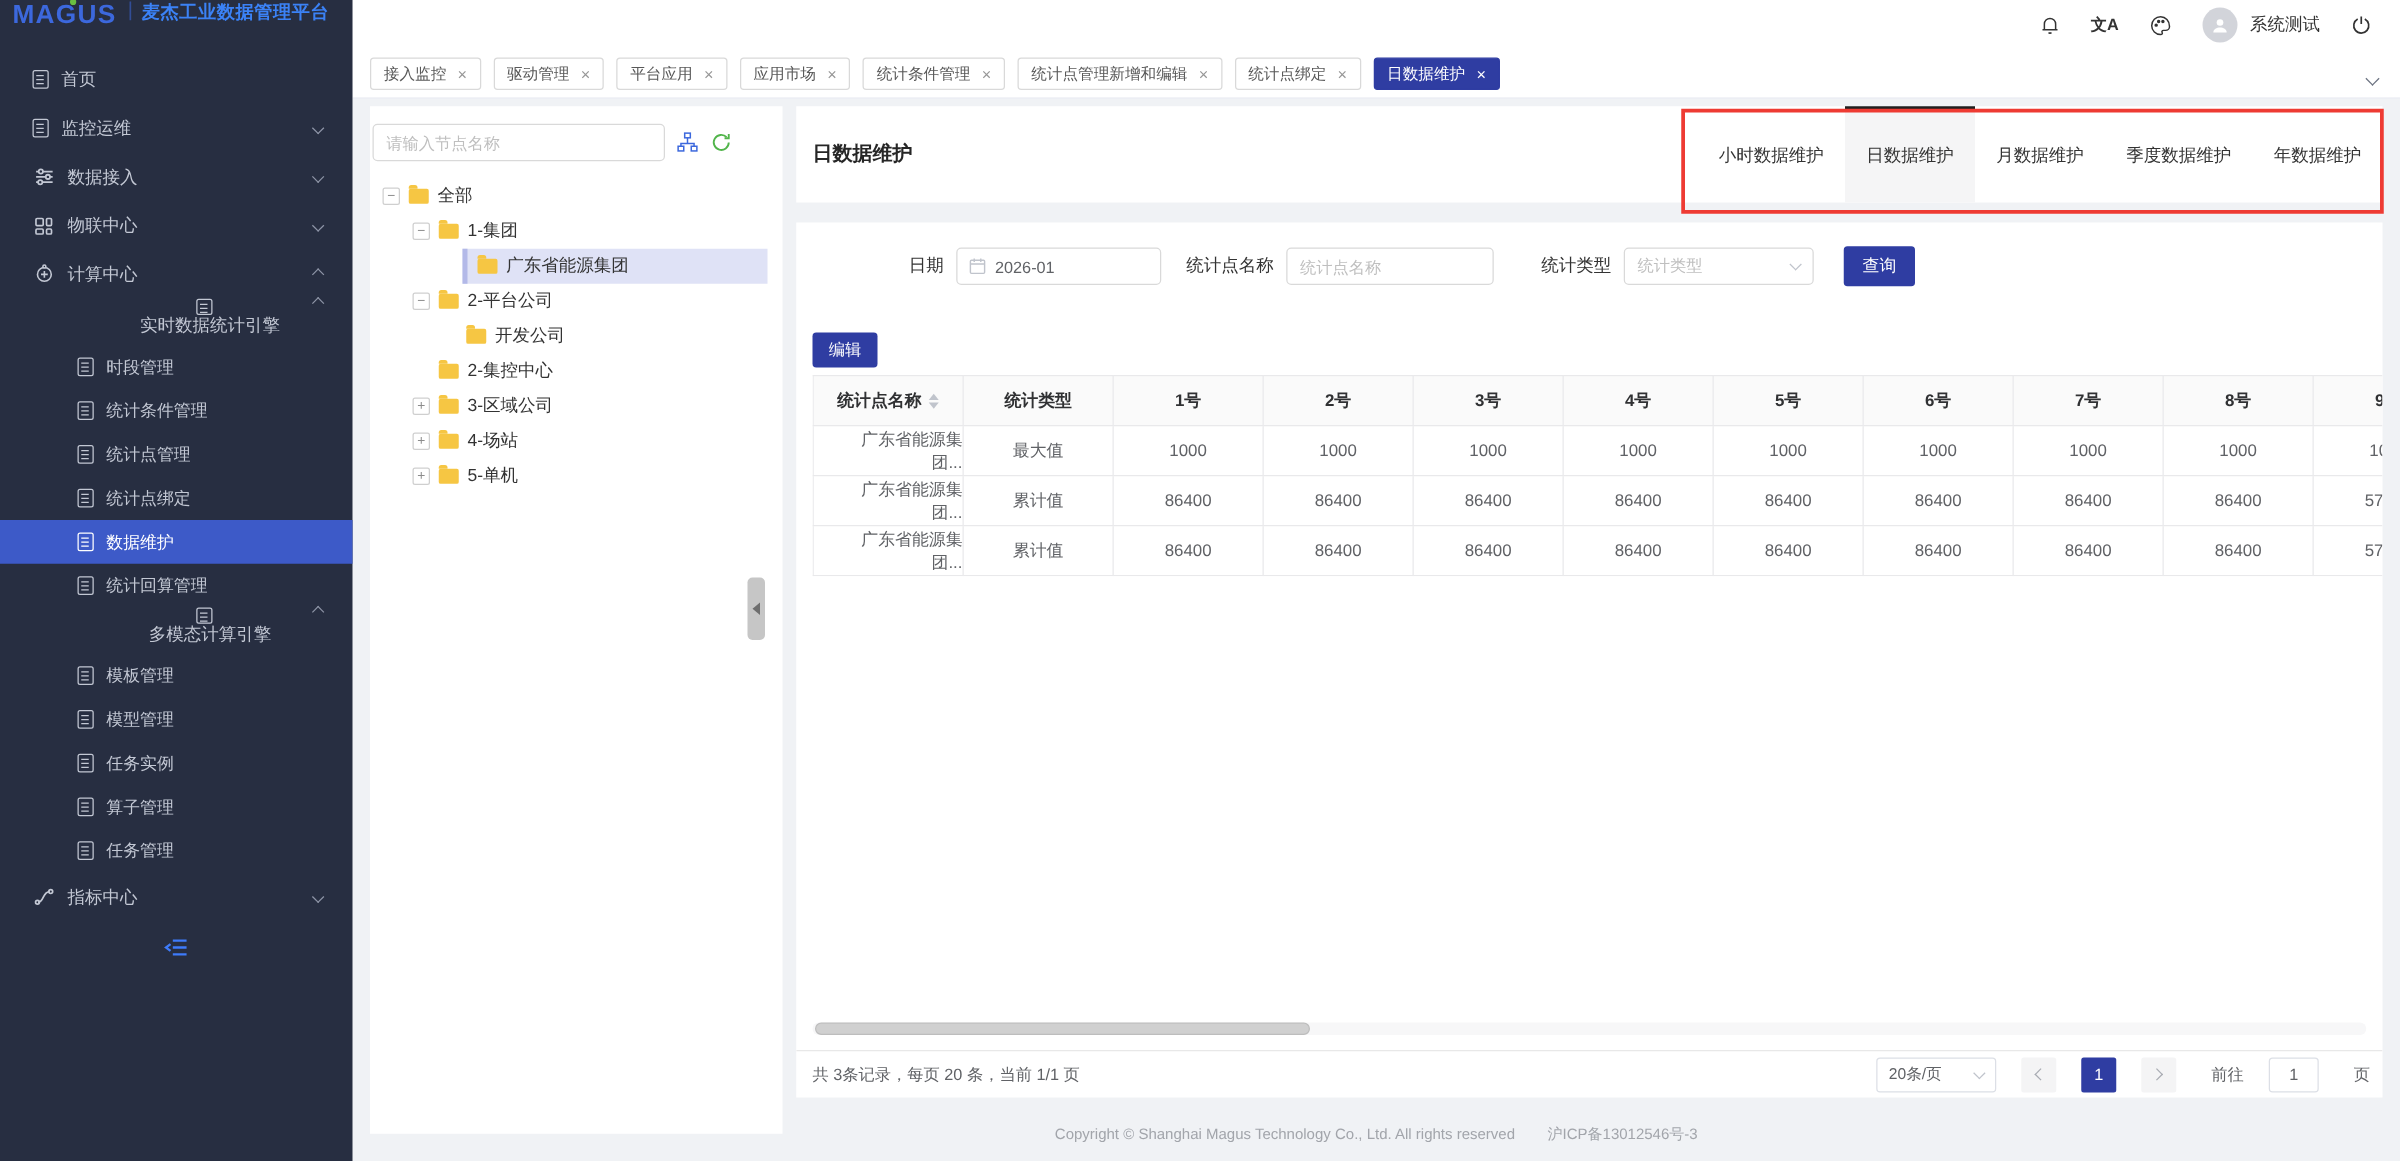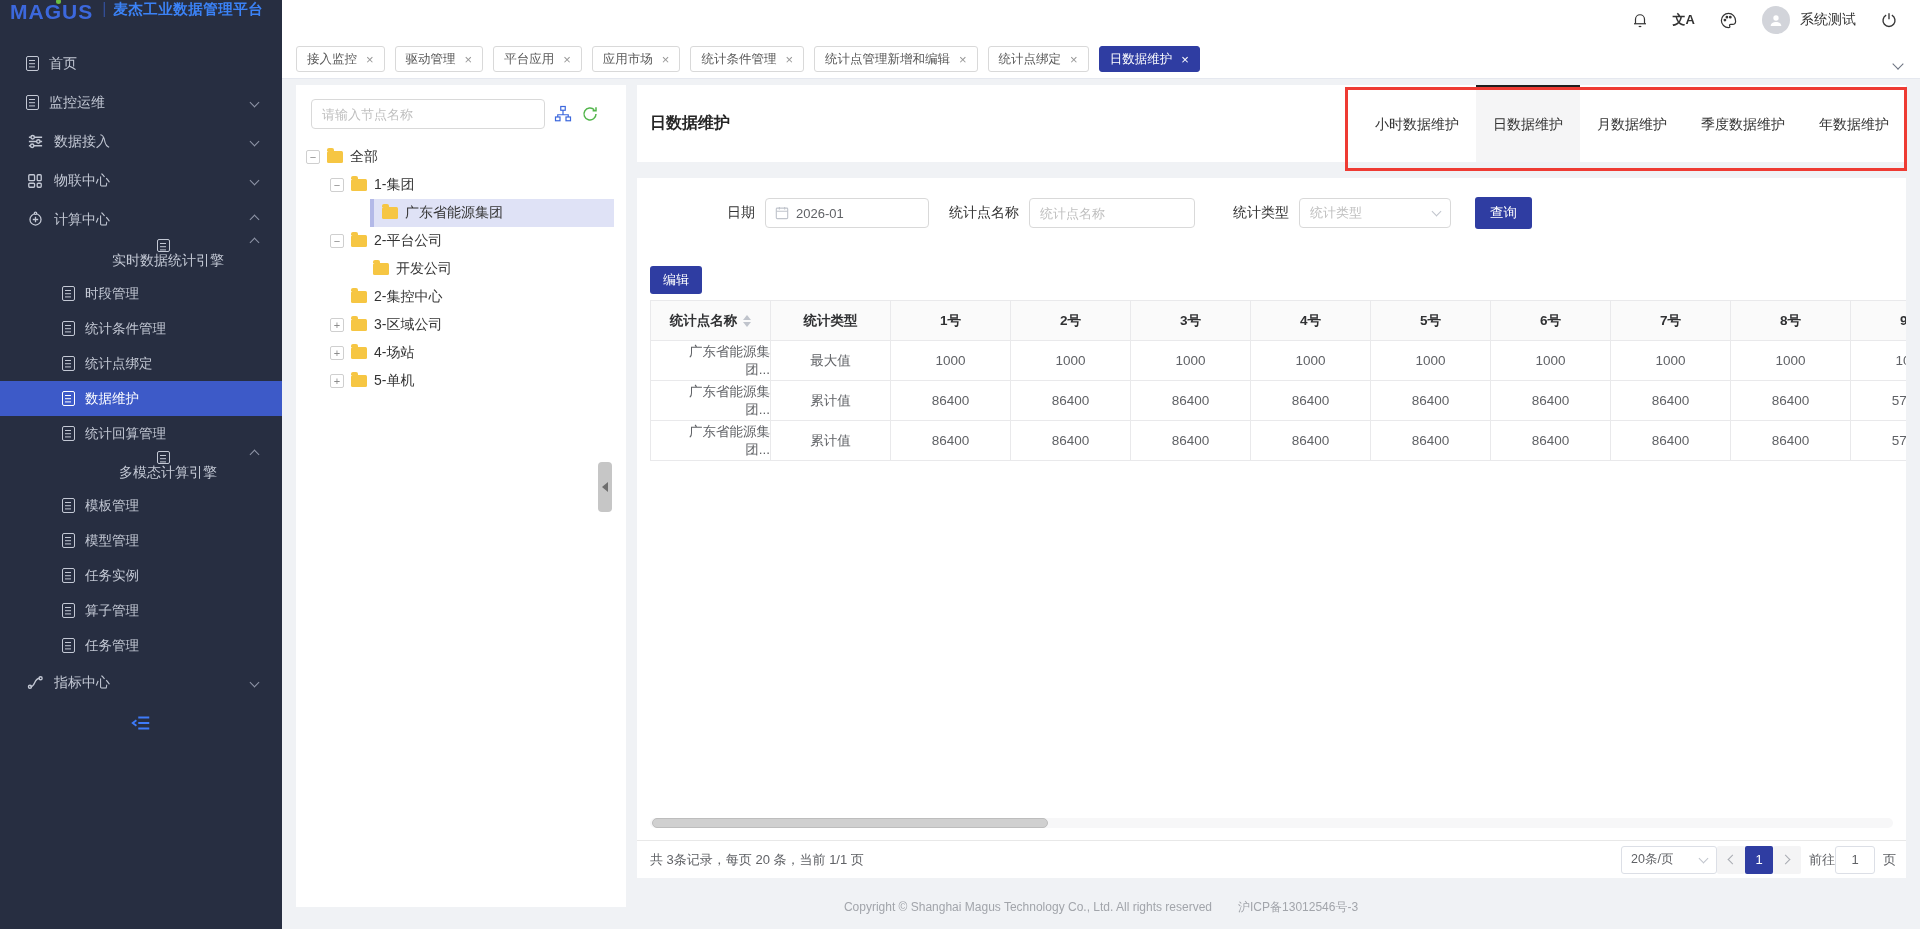--- a/index.html
+++ b/index.html
@@ -47,21 +47,21 @@
   .chip.active { background:#2f3da2; border-color:#2f3da2; color:#fff; }
   .chip.active .x { color:#fff; }
   .tab-more { position:absolute; right:18px; top:14px; }
   .chev-g { width:8px; height:8px; border-right:1.6px solid #6b7280; border-bottom:1.6px solid #6b7280; transform:rotate(45deg); display:inline-block; }
 
   
   .content { position:absolute; left:282px; top:79px; width:1638px; height:850px; background:#f0f2f5; }
 
   
   .tree-card { position:absolute; left:14px; top:6px; width:330px; height:822px; background:#fff; }
-  .tree-top { display:flex; align-items:center; padding:14px 12px 6px 15px; gap:9px; }
+  .tree-top { display:flex; align-items:center; padding:14px 12px 6px 2px; gap:9px; }
   .tree-search { width:234px; height:30px; border:1px solid #d9d9d9; border-radius:4px; padding:0 10px; font-size:13px; color:#333; outline:none; }
   .tree-search::placeholder { color:#bfbfbf; }
   .tree-list { margin-top:8px; }
   .t-row { height:28px; display:flex; align-items:center; font-size:14px; color:#333; cursor:pointer; }
   .t-row.l0 { padding-left:10px; } .t-row.l1 { padding-left:34px; } .t-row.l2 { padding-left:70px; }
   .exp { width:14px; height:14px; border:1px solid #cfcfcf; border-radius:2px; background:#fff; color:#8c8c8c;
     font-size:11px; line-height:12px; text-align:center; flex:0 0 14px; }
   .exp-sp { width:14px; flex:0 0 14px; }
   .folder { width:16px; height:12px; background:#f6c643; border-radius:1.5px; position:relative; margin:0 7px 0 7px; flex:0 0 16px; }
   .folder::before { content:""; position:absolute; top:-3px; left:0; width:7px; height:3px; background:#f6c643; border-radius:2px 2px 0 0; }
@@ -102,21 +102,21 @@
   td { color:#606266; }
   td.name-cell { text-align:right; padding-left:20px; }
   .sorter { display:inline-flex; flex-direction:column; gap:2px; margin-left:6px; vertical-align:middle; }
   .car-up { width:0; height:0; border-left:4px solid transparent; border-right:4px solid transparent; border-bottom:5px solid #c0c4cc; }
   .car-dn { width:0; height:0; border-left:4px solid transparent; border-right:4px solid transparent; border-top:5px solid #c0c4cc; }
   .hscroll { position:absolute; left:13px; top:570px; width:1243px; height:10px; background:#f7f7f8; border-radius:5px; }
   .hthumb { width:396px; height:10px; margin-left:2px; background:#d0d0d0; border:1px solid #bdbdbd; border-radius:5px; cursor:pointer; }
   .pag-row { position:absolute; left:0; bottom:0; width:100%; height:38px; border-top:1px solid #e8e8e8;
     display:flex; align-items:center; padding:0 10px 0 13px; }
   .pag-sum { font-size:13px; color:#606266; flex:1; }
-  .pag-ctl { display:flex; align-items:center; gap:0; }
+  .pag-ctl { display:flex; align-items:center; gap:20px; }
   .psize { width:96px; height:28px; border:1px solid #dcdfe6; border-radius:3px; display:flex; align-items:center;
     justify-content:space-between; padding:0 9px; font-size:12.5px; color:#606266; cursor:pointer; }
   .pbtn { width:28px; height:28px; background:#f4f4f5; border-radius:2px; display:flex; align-items:center; justify-content:center; cursor:pointer; }
   .pbtn .chv { width:7px; height:7px; border-right:1.6px solid #a8abb2; border-bottom:1.6px solid #a8abb2; }
   .chv.left { transform:rotate(135deg); margin-left:3px; } .chv.right { transform:rotate(-45deg); margin-right:3px; }
   .pcur { width:28px; height:28px; background:#2f3da2; color:#fff; border-radius:2px; display:flex; align-items:center;
     justify-content:center; font-size:13px; cursor:pointer; }
   .goto-lb { font-size:13px; color:#606266; margin-left:8px; }
   .goto-in { width:40px; height:28px; border:1px solid #dcdfe6; border-radius:3px; text-align:center; font-size:13px; color:#606266; outline:none; }
 
@@ -185,20 +185,24 @@
       <span class="s-lb">实时数据统计引擎</span>
       <span class="chev up"></span>
     </div>
     <div class="s-item lv2">
       <span class="doc-ic"></span>
       <span class="s-lb">时段管理</span>
     </div>
     <div class="s-item lv2">
       <span class="doc-ic"></span>
       <span class="s-lb">统计条件管理</span>
+    </div>
+    <div class="s-item lv2">
+      <span class="doc-ic"></span>
+      <span class="s-lb">统计点管理</span>
     </div>
     <div class="s-item lv2">
       <span class="doc-ic"></span>
       <span class="s-lb">统计点绑定</span>
     </div>
     <div class="s-item lv2 active">
       <span class="doc-ic"></span>
       <span class="s-lb">数据维护</span>
     </div>
     <div class="s-item lv2">

